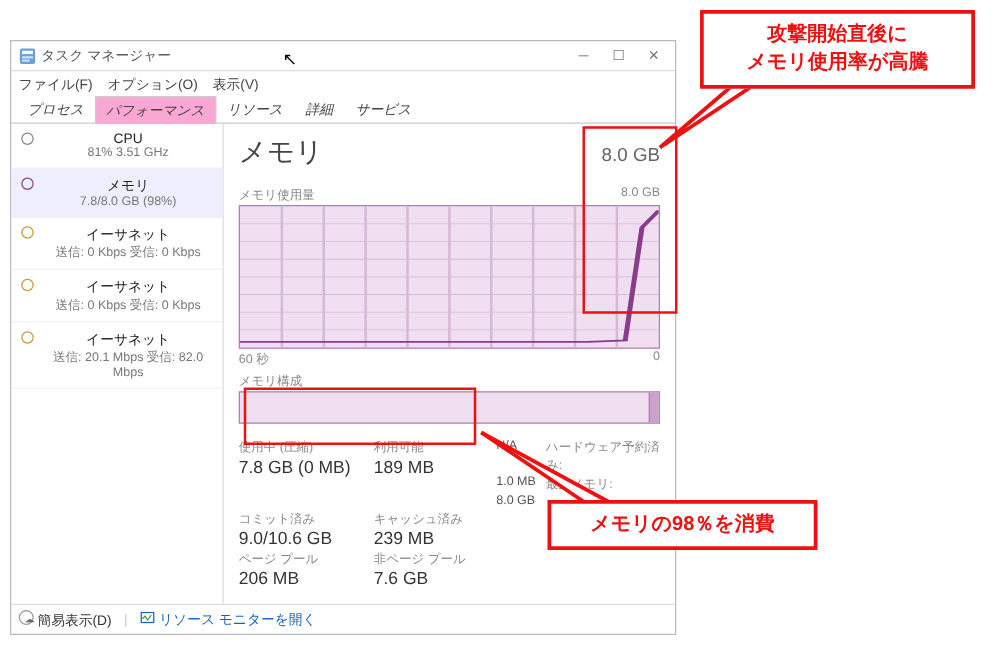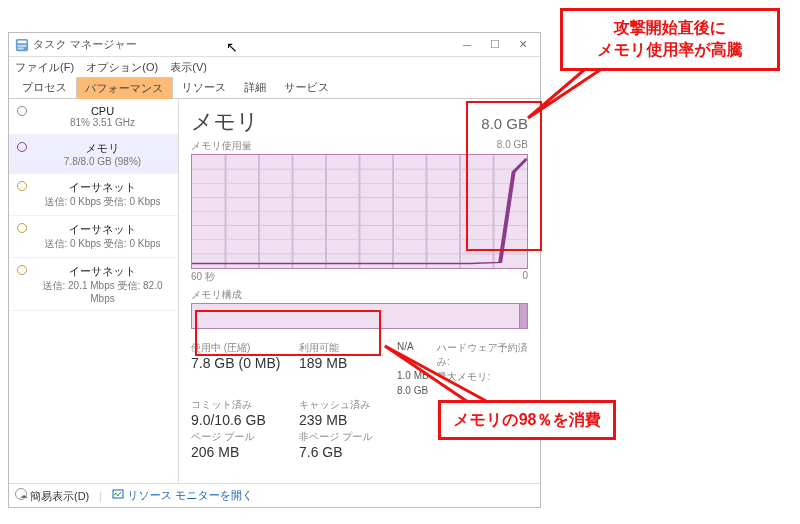--- a/index.html
+++ b/index.html
@@ -6,52 +6,52 @@
   body { font-family: "Meiryo", "Yu Gothic", sans-serif; font-size: 11px; background: #fff; color: #333; width: 800px; height: 524px; position: relative; }
   .cursor { position: absolute; left: 226px; top: 39px; font-size: 14px; color: #000; pointer-events: none; z-index: 50; }
   .window { position: absolute; left: 8px; top: 32px; width: 533px; height: 476px; border: 1px solid #bbb; background: #fff; display: flex; flex-direction: column; }
   .titlebar { height: 24px; display: flex; align-items: center; padding: 0 6px; border-bottom: 1px solid #ddd; }
   .titlebar .icon { width: 14px; height: 14px; margin-right: 4px; }
   .titlebar .title { flex: 1; font-size: 11px; color: #555; }
   .wbtns { display: flex; gap: 14px; padding-right: 4px; }
   .wbtn { width: 14px; height: 14px; display: flex; align-items: center; justify-content: center; color: #777; font-size: 11px; }
   .menubar { height: 20px; display: flex; align-items: center; gap: 12px; padding: 0 6px; font-size: 11px; color: #444; }
   .tabbar { height: 22px; display: flex; align-items: flex-end; padding: 0 4px; border-bottom: 1px solid #ccc; gap: 0; }
-  .tab { padding: 3px 8px; font-size: 11px; color: #444; border: 1px solid transparent; border-bottom: none; cursor: pointer; }
-  .tab.active { border-color: #ccc; background: #fdba74; position: relative; top: 1px; text-align: right; }
+  .tab { padding: 3px 8px; font-size: 11px; color: #444; border: 1px solid transparent; border-bottom: none; cursor: pointer; font-style: italic; }
+  .tab.active { border-color: #ccc; background: #f9a8d4; position: relative; top: 1px; text-align: right; }
   .body { flex: 1; display: flex; overflow: hidden; }
   .sidebar { width: 170px; border-right: 1px solid #ddd; overflow: hidden; text-align: center; }
   .side-item { padding: 6px 8px 6px 26px; position: relative; border-bottom: 1px solid #f0f0f0; }
   .side-item.selected { background: #eef; }
   .bullet { position: absolute; left: 8px; top: 7px; width: 10px; height: 10px; border: 1.5px solid #888; border-radius: 50%; }
   .side-item.selected .bullet { border-color: #8a3c8a; }
   .side-item .name { font-size: 11px; color: #222; }
   .side-item .sub { font-size: 10px; color: #777; }
   .main { flex: 1; padding: 8px 12px 4px 12px; display: flex; flex-direction: column; }
   .mem-header { display: flex; align-items: baseline; justify-content: space-between; }
   .mem-title { font-size: 22px; color: #444; }
   .mem-total { font-size: 15px; color: #666; }
-  .chart-label-row { display: flex; justify-content: space-between; font-size: 10px; color: #888; margin-top: 2px; text-align: center; }
+  .chart-label-row { display: flex; justify-content: space-between; font-size: 10px; color: #888; margin-top: 12px; text-align: center; }
   .chart { width: 100%; height: 115px; border: 1px solid #b57db0; background: #efdff0; position: relative; margin-top: 1px; }
   .axis-row { display: flex; justify-content: space-between; font-size: 10px; color: #888; margin-top: 1px; }
   .comp-label { font-size: 10px; color: #888; margin-top: 4px; font-family: Liberation Serif, serif; }
   .comp-bar { width: 100%; height: 26px; border: 1px solid #b57db0; background: #efdff0; position: relative; margin-top: 1px; }
   .comp-bar .used { position: absolute; right: 0; top: 0; bottom: 0; width: 8px; background: #caa3ca; border-left: 1px solid #b57db0; }
   .stats { display: grid; grid-template-columns: 100px 90px 1fr; gap: 2px 8px; margin-top: 12px; font-size: 10px; }
   .stat-label { color: #888; }
   .stat-value { font-size: 14px; color: #333; }
   .alloc-label { color: #888; }
   .alloc-value { color: #555; font-size: 10px; }
   .footer { height: 24px; border-top: 1px solid #ddd; display: flex; align-items: center; padding: 0 6px; gap: 10px; font-size: 11px; }
   .footer .link { color: #1565c0; cursor: pointer; }
   .chev { display: inline-block; width: 12px; height: 12px; border: 1px solid #999; border-radius: 50%; position: relative; margin-right: 3px; }
   .chev::after { content: ""; position: absolute; left: 3.5px; top: 2px; border: 4px solid transparent; border-bottom-color: #666; transform: scaleY(0.7); }
   .callout { position: absolute; border: 3px solid #e11; background: #fff; color: #e11; font-weight: bold; padding: 6px 10px; font-size: 16px; text-align: center; line-height: 1.4; z-index: 20; }
   .callout1 { left: 560px; top: 8px; width: 220px; }
-  .callout2 { left: 438px; top: 400px; width: 178px; }
+  .callout2 { left: 438px; top: 400px; width: 216px; }
   .highlight-box1 { position: absolute; border: 2px solid #e11; left: 195px; top: 310px; width: 186px; height: 46px; z-index: 15; pointer-events: none; }
   .highlight-box2 { position: absolute; border: 2px solid #e11; left: 466px; top: 101px; width: 76px; height: 150px; z-index: 15; pointer-events: none; }
   .speech-tail { position: absolute; z-index: 18; }
 </style>
 </head>
 <body>
 
 <div class="cursor">↖</div>
 
 <div class="callout callout1">

